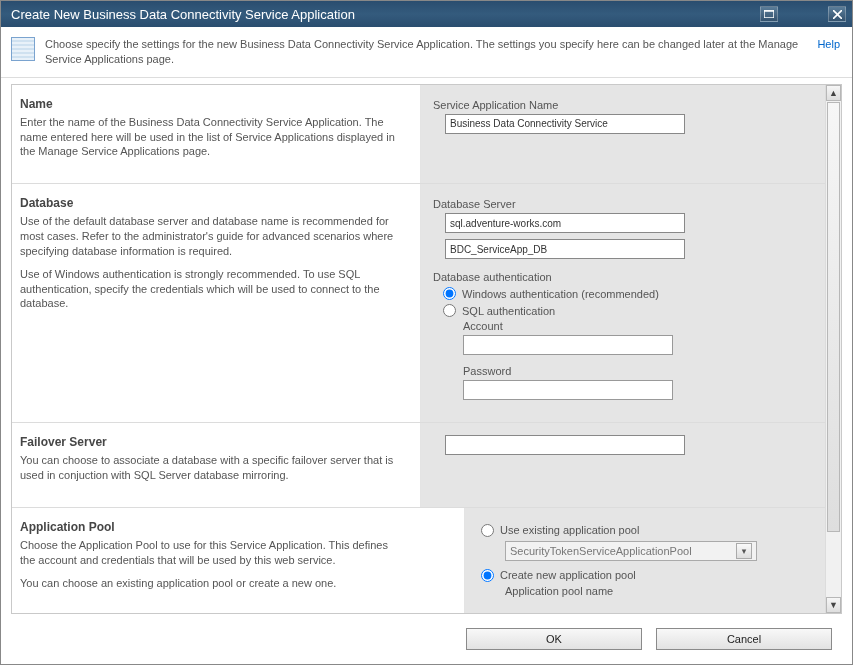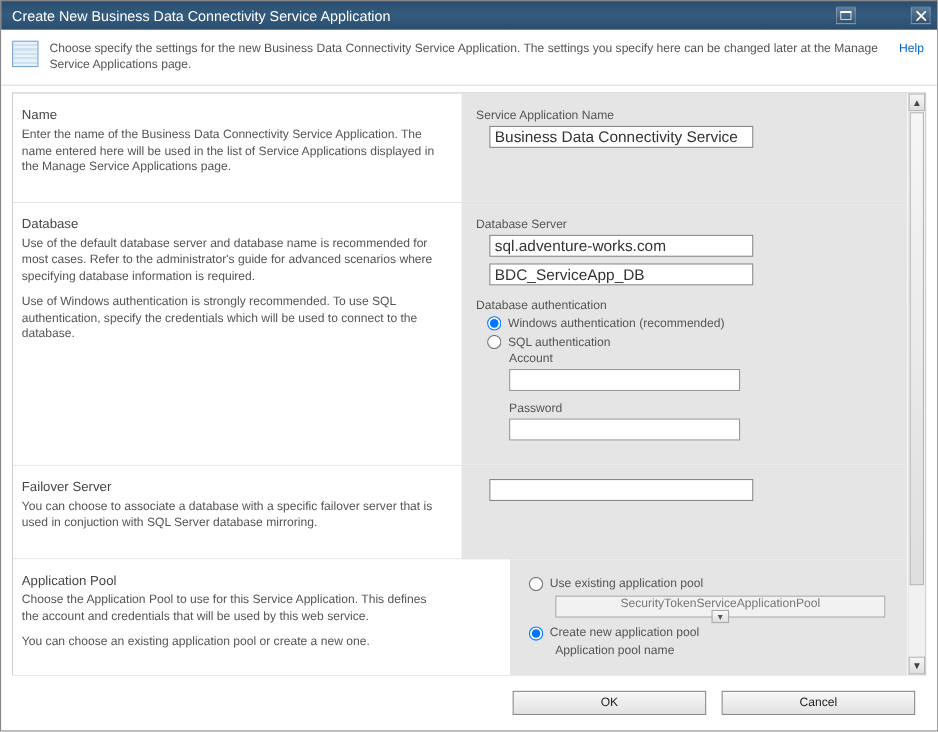--- a/index.html
+++ b/index.html
@@ -82,39 +82,38 @@
   width: 408px; flex: 0 0 408px;
   padding: 12px 20px 16px 8px;
   background: #fff;
 }
 .rightcol {
   flex: 1;
   background: #e5e5e5;
   border-left: 1px solid #e4e4e4;
   padding: 12px 12px 16px 12px;
 }
-.sec-title { font-weight: normal; color: #464646; font-size: 12px; margin-bottom: 4px; }
+.sec-title { font-weight: bold; color: #464646; font-size: 12px; margin-bottom: 4px; }
 .sec-desc { color: #555; font-size: 11px; line-height: 1.35; margin-bottom: 8px; }
 .fld-label { color: #555; font-size: 11px; margin-bottom: 3px; margin-top: 2px; }
 .txt {
   width: 240px; height: 20px;
   border: 1px solid #888; background: #fff;
-  font-family: inherit; font-size: 14px; padding: 2px 4px; color: #333;
+  font-family: inherit; font-size: 10px; padding: 2px 4px; color: #333;
   margin: 0 0 6px 12px;
 }
 .radio-row { display:flex; align-items:center; gap:6px; margin: 4px 0 3px 10px; color:#555; font-size:11px;}
 .radio-row input { margin:0; }
 .subfield { margin-left: 30px; color:#666; }
 .subfield .txt { margin-left: 0; width: 210px; background:#fff; border:1px solid #999;}
 .select-look {
-  width: 300px; height: 20px; margin: 4px 0 8px 28px;
+  width: 252px; height: 20px; margin: 4px 0 8px 28px;
   border: 1px solid #aaa; background: #f2f2f2; color:#777;
   display:flex; align-items:center; padding: 0 4px; font-size:11px;
   justify-content: space-between;
-  flex-direction: column;
 }
 .select-look .dd-btn { width:16px;height:16px;border:1px solid #aaa;background:linear-gradient(#fafafa,#ddd);display:flex;align-items:center;justify-content:center;font-size:9px;color:#555;}
 .footer {
   display: flex; justify-content: flex-end; gap: 14px;
   padding: 14px 20px 0 0;
 }
 .btn {
   width: 176px; height: 22px;
   background: linear-gradient(#f8f8f8,#e2e2e2);
   border: 1px solid #8a8a8a; cursor: pointer;

